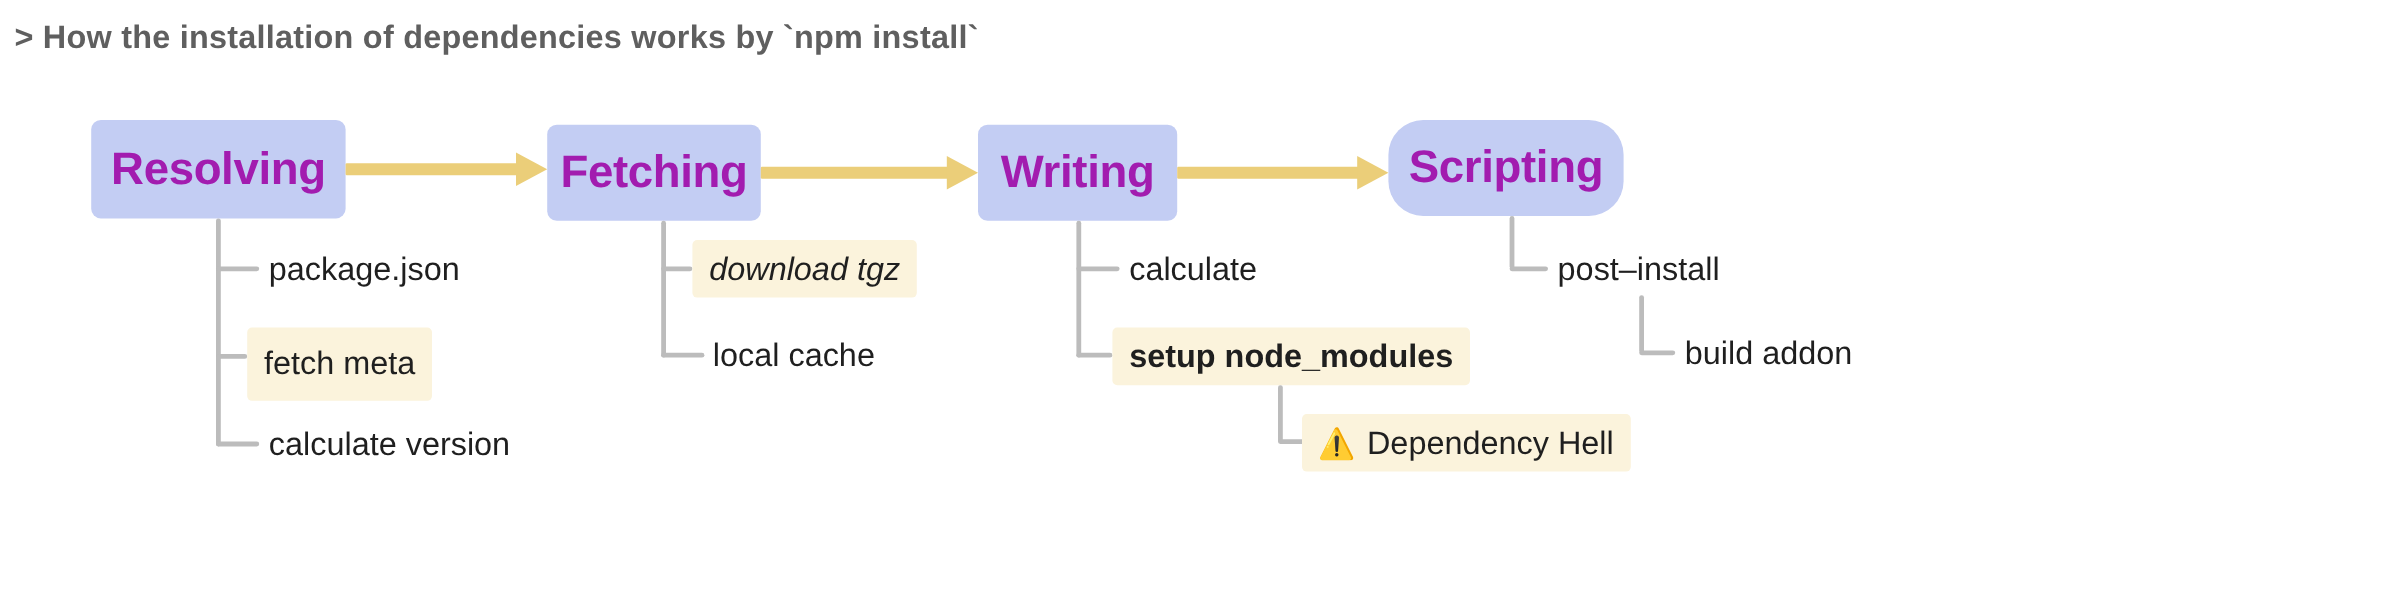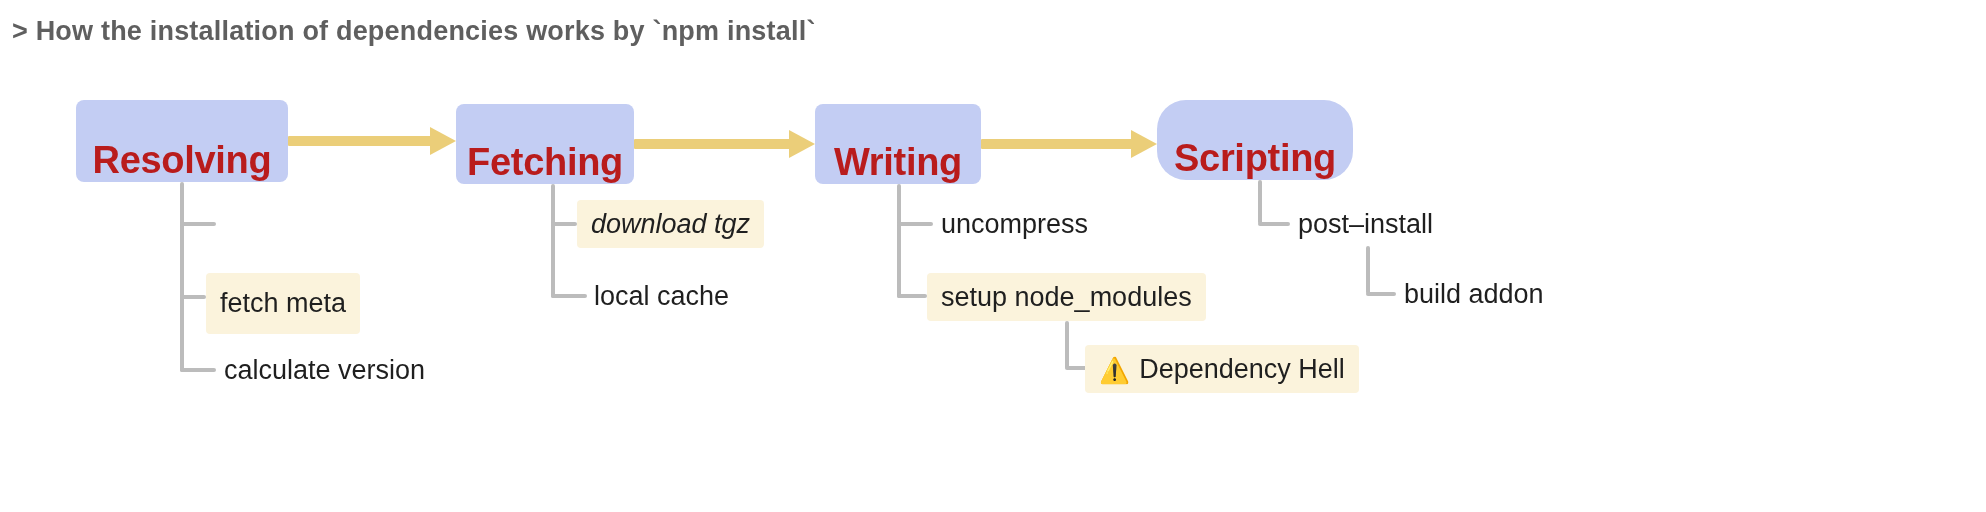--- a/index.html
+++ b/index.html
@@ -33,25 +33,25 @@
     letter-spacing: 0.2px;
     white-space: nowrap;
   }
 
   
   .stage {
     position: absolute;
     box-sizing: border-box;
     background: #c3cdf3;
     border-radius: 8px;
-    color: #b91c1c;
+    color: #a21caf;
     font-size: 38px;
     font-weight: bold;
     display: flex;
-    align-items: flex-end;
+    align-items: center;
     justify-content: center;
     letter-spacing: -0.3px;
     white-space: nowrap;
   }
 
   
   .arrow {
     position: absolute;
     height: 10px;
   }
@@ -98,21 +98,21 @@
     align-items: center;
     height: 44px;
     padding: 0 4px;
   }
   .leaf.hl {
     background: #fbf3dc;
     border-radius: 4px;
     padding: 0 14px;
   }
   .leaf.bold {
-    font-weight: normal;
+    font-weight: bold;
   }
   .leaf .warn-icon {
     display: inline-block;
     margin-right: 9px;
     font-size: 25px;
     line-height: 1;
     position: relative;
     top: 1px;
   }
 </style>
@@ -152,20 +152,23 @@
   <div class="arrow" style="left:981px; top:139px; width:176px;">
     <div class="shaft" style="width:152px;"></div>
     <div class="head" style="left:150px;"></div>
   </div>
 
   <div class="vline" style="left:180px; top:182px; height:190px;"></div>
   <div class="hline" style="left:180px; top:222px; width:36px;"></div>
   <div class="hline" style="left:180px; top:295px; width:26px;"></div>
   <div class="hline" style="left:180px; top:368px; width:36px;"></div>
 
+  <div class="leaf" style="left:220px; top:202px;">
+    <span>package.json</span>
+  </div>
 
   <div class="leaf hl" style="left:206px; top:273px; height:61px;">
     <span>fetch meta</span>
   </div>
 
   <div class="leaf" style="left:220px; top:348px;">
     <span>calculate version</span>
   </div>
 
   <div class="vline" style="left:551px; top:184px; height:114px;"></div>
@@ -178,21 +181,21 @@
 
   <div class="leaf" style="left:590px; top:274px;">
     <span>local cache</span>
   </div>
 
   <div class="vline" style="left:897px; top:184px; height:114px;"></div>
   <div class="hline" style="left:897px; top:222px; width:36px;"></div>
   <div class="hline" style="left:897px; top:294px; width:30px;"></div>
 
   <div class="leaf" style="left:937px; top:202px;">
-    <span>uncompress</span>
+    <span>calculate</span>
   </div>
 
   <div class="leaf hl bold" style="left:927px; top:273px; height:48px;">
     <span>setup node_modules</span>
   </div>
 
   <div class="vline" style="left:1065px; top:321px; height:48px;"></div>
   <div class="hline" style="left:1065px; top:366px; width:26px;"></div>
 
   <div class="leaf hl" style="left:1085px; top:345px; height:48px;">

